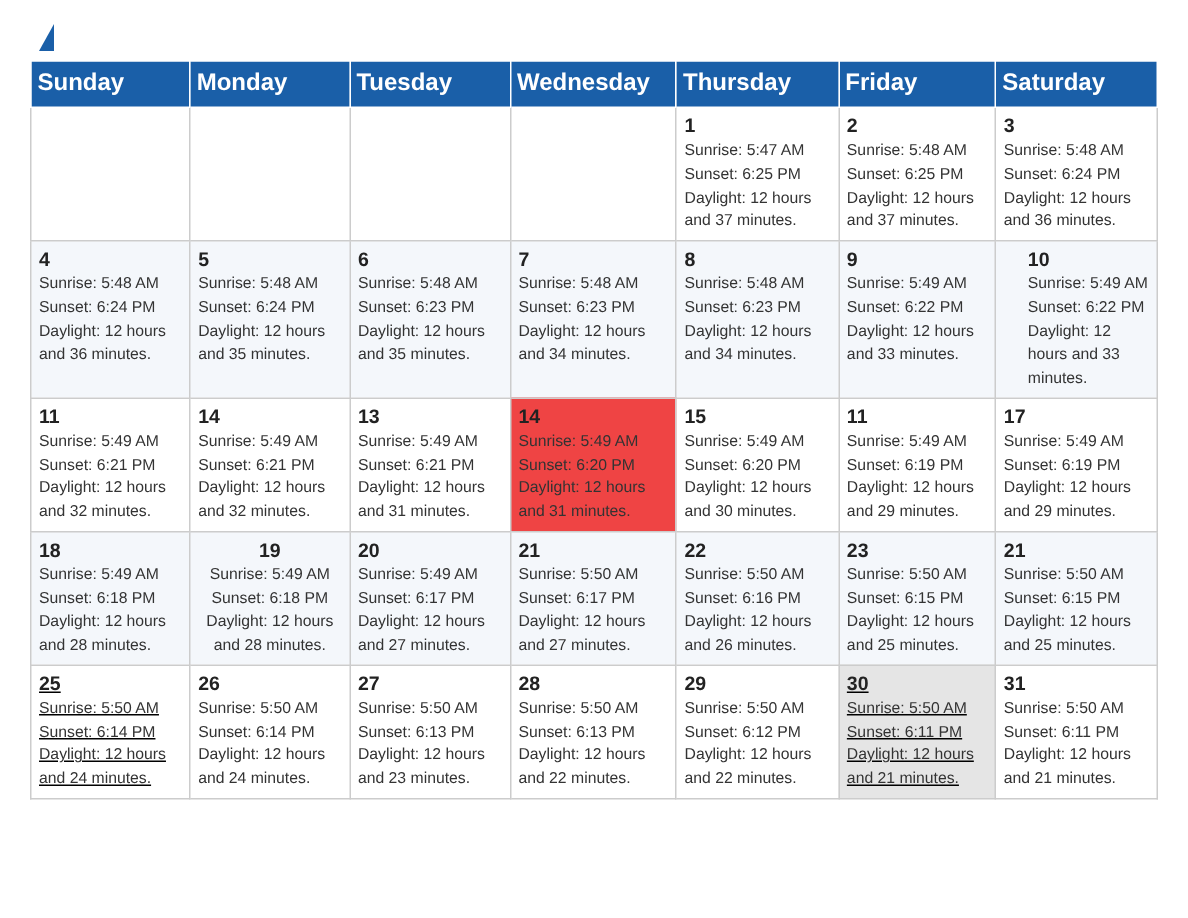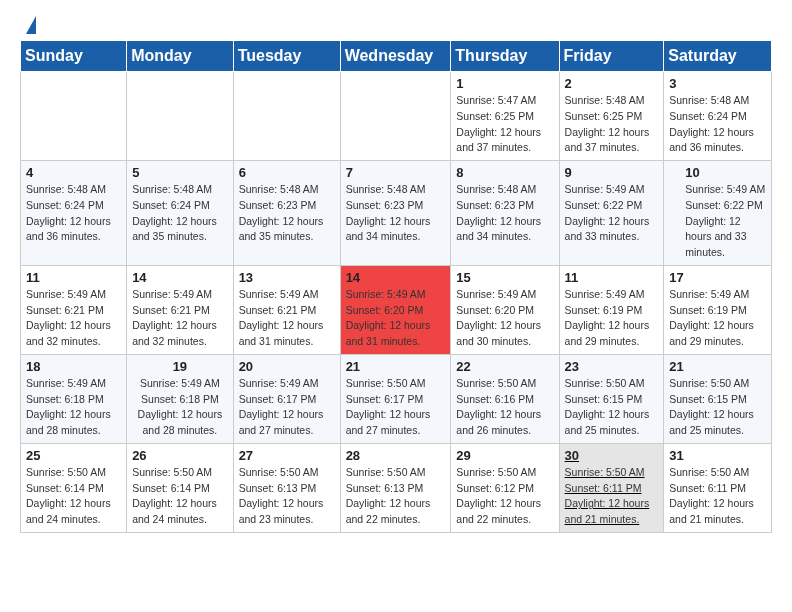--- a/index.html
+++ b/index.html
@@ -213,21 +213,21 @@
         <td style="background: rgb(244, 247, 251);">
           <span class="day-num">23</span>
           <div class="day-info">Sunrise: 5:50 AM<br>Sunset: 6:15 PM<br>Daylight: 12 hours and 25 minutes.</div>
         </td>
         <td style="background: rgb(244, 247, 251);">
           <span class="day-num">21</span>
           <div class="day-info">Sunrise: 5:50 AM<br>Sunset: 6:15 PM<br>Daylight: 12 hours and 25 minutes.</div>
         </td>
       </tr>
       <tr>
-        <td style="background: rgb(255, 255, 255);">
+        <td style="background: rgb(255, 255, 255); text-decoration: underline;">
           <span class="day-num">25</span>
           <div class="day-info">Sunrise: 5:50 AM<br>Sunset: 6:14 PM<br>Daylight: 12 hours and 24 minutes.</div>
         </td>
         <td style="background: rgb(255, 255, 255);">
           <span class="day-num">26</span>
           <div class="day-info">Sunrise: 5:50 AM<br>Sunset: 6:14 PM<br>Daylight: 12 hours and 24 minutes.</div>
         </td>
         <td style="background: rgb(255, 255, 255);">
           <span class="day-num">27</span>
           <div class="day-info">Sunrise: 5:50 AM<br>Sunset: 6:13 PM<br>Daylight: 12 hours and 23 minutes.</div>

